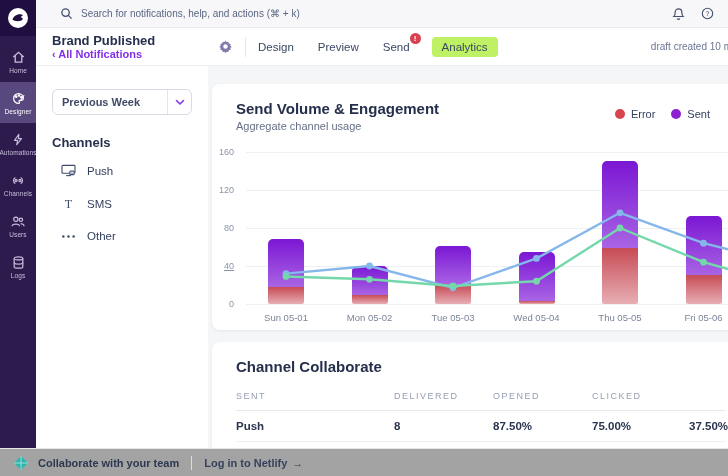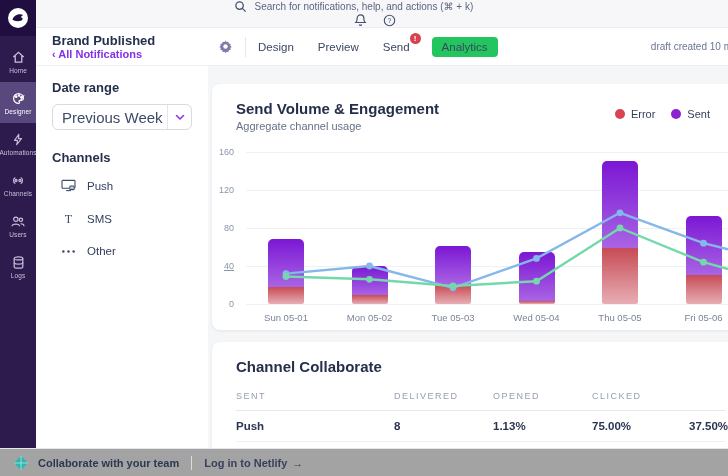--- a/index.html
+++ b/index.html
@@ -8,45 +8,45 @@
 
   
   .sidebar { position:absolute; left:0; top:0; width:36px; height:448px; background:#2d1b4e; z-index:6; }
   .logo { width:36px; height:36px; background:#1f0e3f; display:flex; align-items:center; justify-content:center; cursor:pointer; }
   .side-item { height:41px; display:flex; flex-direction:column; align-items:center; justify-content:center; gap:2px; cursor:pointer; color:#c6bedb; }
   .side-item.active { background:#59487e; color:#fff; }
   .side-item .lbl { font-size:6.5px; letter-spacing:.1px; }
   .side-item svg { display:block; }
 
   
-  .topbar { position:absolute; left:36px; right:0; top:0; height:28px; background:#f7f7f9; border-bottom:1px solid #ebebf0; display:flex; align-items:center; z-index:5;flex-direction:column; }
+  .topbar { position:absolute; left:36px; right:0; top:0; height:28px; background:#f7f7f9; border-bottom:1px solid #ebebf0; display:flex; align-items:center; z-index:5; }
   .search-wrap { display:flex; align-items:center; gap:8px; margin-left:24px; flex:1; }
   .search-wrap input { border:none; outline:none; background:transparent; font-size:10px; color:#5a6681; width:300px; font-family:"Liberation Sans",sans-serif; }
   .search-wrap input::placeholder { color:#5a6681; }
   .topbar-right { display:flex; align-items:center; gap:16px; margin-right:14px; }
   .topbar-right .ticon { cursor:pointer; display:flex; }
 
   
   .header { position:absolute; left:36px; top:28px; right:0; height:38px; background:#fff; border-bottom:1px solid #ededf2; display:flex; align-items:center; padding-left:16px; z-index:5; }
   .brand { width:126px; }
   .brand-title { font-size:13px; font-weight:bold; color:#26304d; line-height:15px; }
   .back-link { font-size:11px; color:#8430e8; font-weight:bold; cursor:pointer; line-height:13px; }
   .gear { margin-left:40px; cursor:pointer; display:flex; }
   .hdr-divider { width:1px; height:20px; background:#e5e5ea; margin:0 10px 0 12px; }
   .tabs { display:flex; align-items:center; gap:20px; }
   .tab { font-size:11.5px; color:#3b4763; cursor:pointer; position:relative; padding:4px 2px; }
-  .tab.active { background:#22c55e; border-radius:4px; padding:4px 10px; }
+  .tab.active { background:#bef264; border-radius:4px; padding:4px 10px; }
   .tab .badge { position:absolute; top:-4px; right:-9px; width:11px; height:11px; border-radius:50%; background:#d8414f; color:#fff; font-size:8px; font-weight:bold; line-height:11px; text-align:center; }
   .hdr-meta { margin-left:auto; margin-right:-4px; font-size:10px; color:#6b7691; white-space:nowrap; }
 
   
   .filters { position:absolute; left:36px; top:66px; width:172px; bottom:28px; background:#fff; padding:14px 0 0 16px; z-index:4; }
   .f-heading { font-size:13px; font-weight:bold; color:#26304d; }
   .dropdown { margin-top:9px; width:140px; height:26px; border:1px solid #d9dae3; border-radius:6px; background:#fff; display:flex; align-items:center; cursor:pointer; }
-  .dropdown .dd-val { flex:1; font-size:15px; color:#3f4a66; padding-left:9px; }
+  .dropdown .dd-val { flex:1; font-size:11px; color:#3f4a66; padding-left:9px;font-weight:bold; }
   .dropdown .dd-caret { width:24px; height:100%; border-left:1px solid #e4e4ec; display:flex; align-items:center; justify-content:center; }
   .channels-head { margin-top:20px; }
   .chan-list { margin-top:4px; }
   .chan-item { display:flex; align-items:center; gap:11px; padding:10px 0 10px 8px; cursor:pointer; }
   .chan-item .c-lbl { font-size:11.5px; color:#33405e; }
   .chan-item .c-ic { width:16px; display:flex; justify-content:center; color:#3d4c6b; }
 
   
   .main { position:absolute; left:208px; top:66px; right:-8px; bottom:28px; background:#f5f6f8; overflow:hidden; padding:2px 0 0 4px; }
   .card { background:#fff; border-radius:8px; box-shadow:0 1px 3px rgba(20,20,43,.08); }
@@ -183,21 +183,20 @@
   <div class="tabs">
     <span class="tab">Design</span>
     <span class="tab">Preview</span>
     <span class="tab"><span>Send</span><span class="badge">!</span></span>
     <span class="tab active">Analytics</span>
   </div>
   <span class="hdr-meta">draft created 10 m</span>
 </div>
 
 <aside class="filters">
-  <div class="f-heading">Date range</div>
   <div class="dropdown">
     <span class="dd-val">Previous Week</span>
     <span class="dd-caret">
       <svg width="10" height="7" viewBox="0 0 10 7" fill="none" stroke="#8b39e8" stroke-width="1.6" stroke-linecap="round" stroke-linejoin="round">
           <path d="M1.5 1.5 L5 5 L8.5 1.5"></path>
         </svg>
     </span>
   </div>
   <div class="f-heading channels-head">Channels</div>
   <div class="chan-list">
@@ -313,21 +312,21 @@
     <div class="perf-table" id="perf-table">
         <div class="t-row t-head">
           <span>SENT</span>
           <span>DELIVERED</span>
           <span>OPENED</span>
           <span>CLICKED</span>
         </div>
         <div class="t-row t-data primary">
           <span class="cell-0">Push</span>
           <span class="cell-1">8</span>
-          <span class="cell-2">1.13%</span>
+          <span class="cell-2">87.50%</span>
           <span class="cell-3">75.00%</span>
           <span class="cell-4">37.50%</span>
         </div>
         <div class="t-row t-data sub"></div>
       </div>
   </section>
 
 </main>
 
 <footer class="footer">

